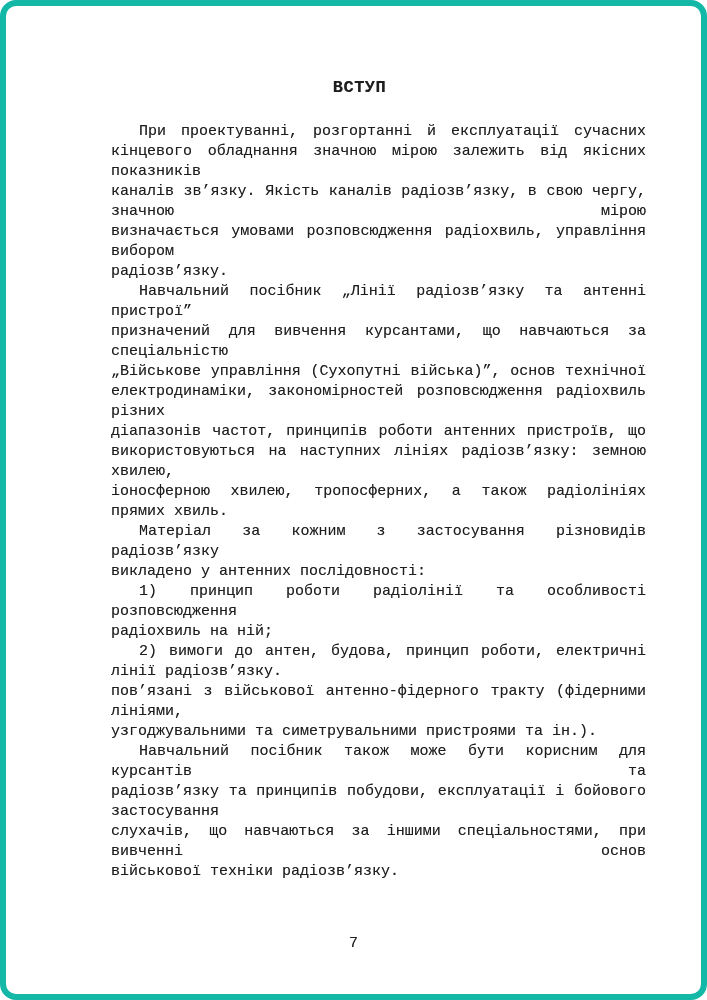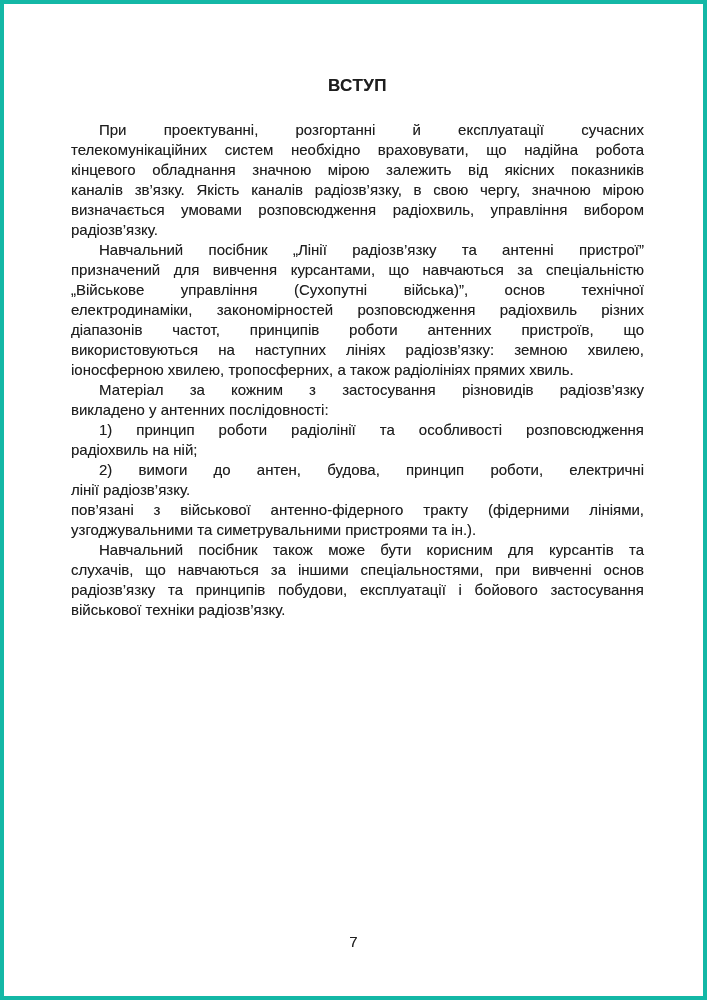--- a/index.html
+++ b/index.html
@@ -6,24 +6,24 @@
     margin: 0;
     padding: 0;
     background: #ffffff;
   }
   .page {
     position: relative;
     width: 707px;
     height: 1000px;
     box-sizing: border-box;
     background: #ffffff;
-    border: 4px solid #14b8a6;
-    border-radius: 0;
+    border: 6px solid #14b8a6;
+    border-radius: 16px;
     overflow: hidden;
-    font-family: Liberation Sans, sans-serif;
+    font-family: Liberation Mono, monospace;
     color: #1e1e1e;
   }
   .content {
     position: absolute;
     left: 67px;
     top: 72px;
     width: 573px;
   }
   .title {
     margin: 0 0 24px 0;
@@ -37,20 +37,21 @@
   .para {
     margin: 0;
   }
   .line {
     font-size: 15px;
     line-height: 20px;
     text-align: justify;
     text-align-last: justify;
     white-space: normal;
     text-shadow: 0 0 0.6px rgba(30,30,30,0.45);
+    margin-left: 38px;
   }
   .line.first {
     text-indent: 28px;
   }
   .line.last {
     text-align-last: left;
   }
   .page-number {
     position: absolute;
     top: 928px;
@@ -64,21 +65,20 @@
 </style>
 </head>
 <body>
 
 <div class="page">
   <div class="content">
     <h1 class="title">ВСТУП</h1>
     <div id="paragraphs">
         <div class="para">
           <div class="line first">При проектуванні, розгортанні й експлуатації сучасних</div>
-          <div class="line">телекомунікаційних систем необхідно враховувати, що надійна робота</div>
           <div class="line">кінцевого обладнання значною мірою залежить від якісних показників</div>
           <div class="line">каналів зв’язку. Якість каналів радіозв’язку, в свою чергу, значною мірою</div>
           <div class="line">визначається умовами розповсюдження радіохвиль, управління вибором</div>
           <div class="line last">радіозв’язку.</div>
         </div>
         <div class="para">
           <div class="line first">Навчальний посібник „Лінії радіозв’язку та антенні пристрої”</div>
           <div class="line">призначений для вивчення курсантами, що навчаються за спеціальністю</div>
           <div class="line">„Військове управління (Сухопутні війська)”, основ технічної</div>
           <div class="line">електродинаміки, закономірностей розповсюдження радіохвиль різних</div>
@@ -97,20 +97,20 @@
         <div class="para">
           <div class="line first">2) вимоги до антен, будова, принцип роботи, електричні</div>
           <div class="line last">лінії радіозв’язку.</div>
         </div>
         <div class="para">
           <div class="line">пов’язані з військової антенно-фідерного тракту (фідерними лініями,</div>
           <div class="line last">узгоджувальними та симетрувальними пристроями та ін.).</div>
         </div>
         <div class="para">
           <div class="line first">Навчальний посібник також може бути корисним для курсантів та</div>
+          <div class="line">радіозв’язку та принципів побудови, експлуатації і бойового застосування</div>
           <div class="line">слухачів, що навчаються за іншими спеціальностями, при вивченні основ</div>
-          <div class="line">радіозв’язку та принципів побудови, експлуатації і бойового застосування</div>
           <div class="line last">військової техніки радіозв’язку.</div>
         </div>
       </div>
   </div>
   <div class="page-number">7</div>
 </div>
 
 </body></html>

